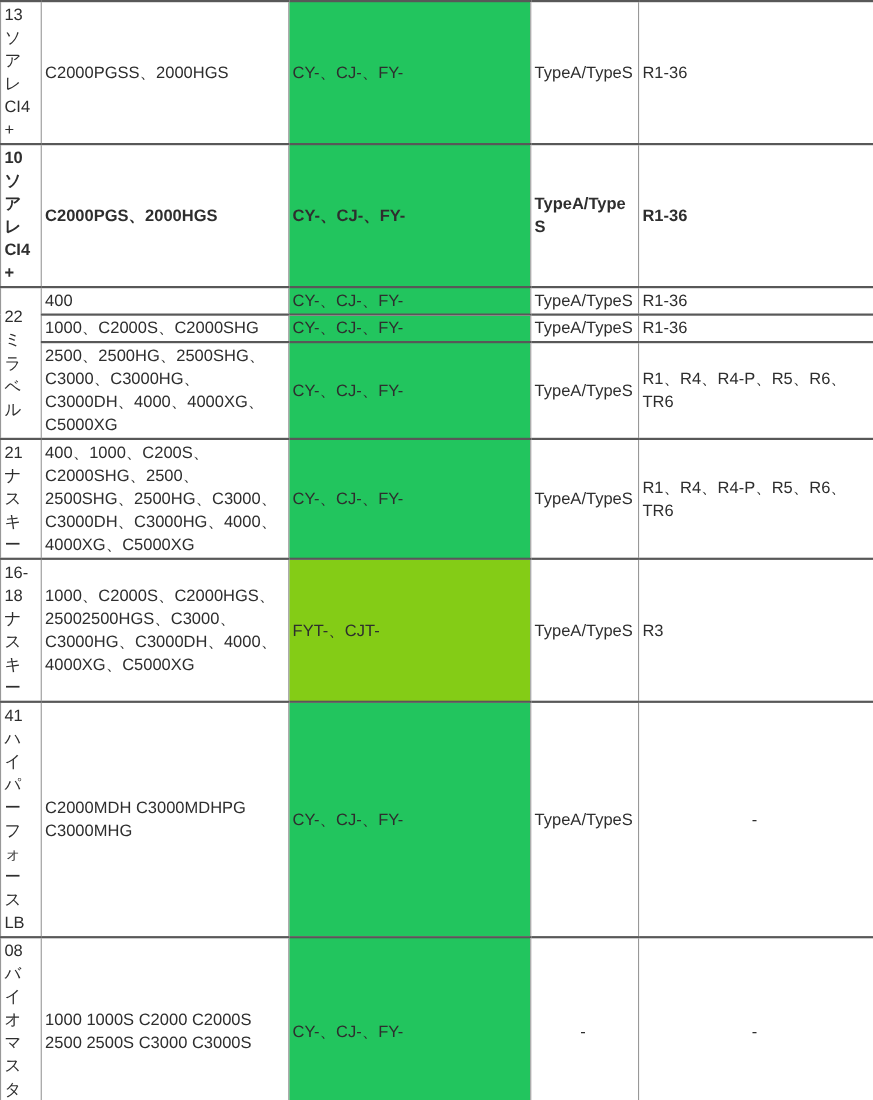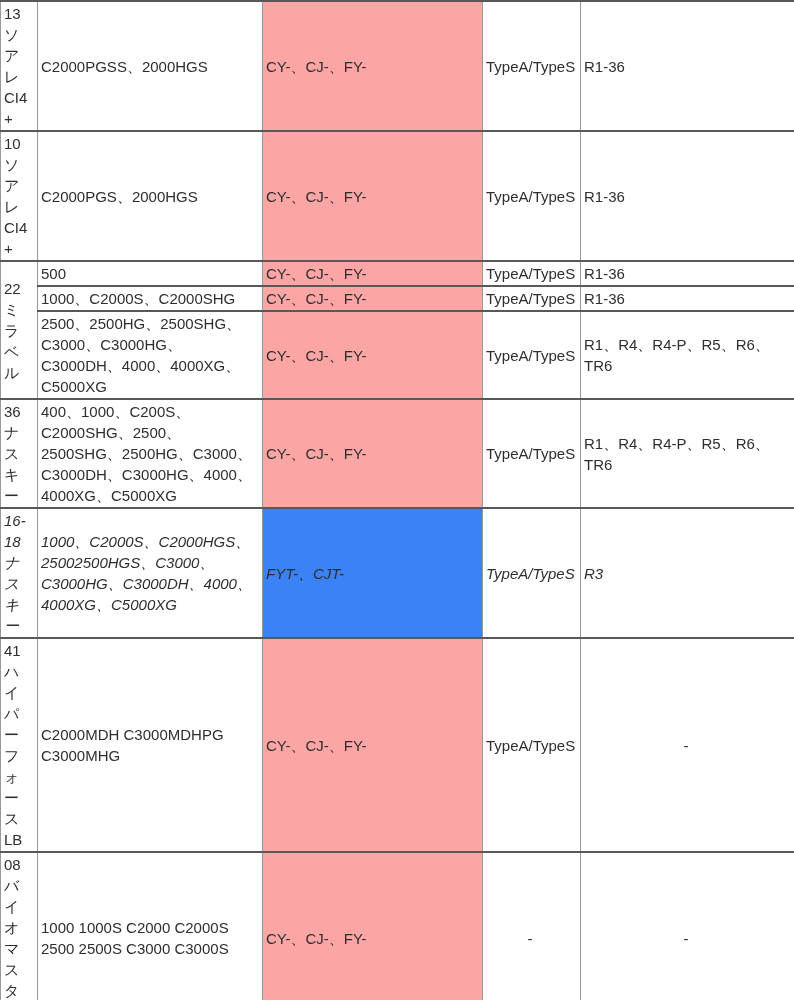--- a/index.html
+++ b/index.html
@@ -23,22 +23,22 @@
     padding: 1px 3px;
     overflow: hidden;
     word-break: normal;
     overflow-wrap: break-word;
   }
   td.c-series { padding: 1px 2px; }
   td.c-models { padding-left: 2px; }
   td.c-codes  { padding-left: 6px; }
   td.c-type   { padding-left: 3px; }
   td.c-parts  { padding-left: 4px; }
-  .bg-green  { background: #fca5a5; }
-  .bg-yellow { background: #3b82f6; }
+  .bg-green  { background: #22c55e; }
+  .bg-yellow { background: #84cc16; }
   .center { text-align: center; padding-left: 0 !important; }
 </style>
 </head>
 <body>
 
 <table class="compat">
   <colgroup>
     <col style="width:37px">
     <col style="width:225px">
     <col style="width:220px">
@@ -46,54 +46,54 @@
     <col style="width:214px">
   </colgroup>
   <tbody id="tbody">
       <tr style="height: 61px;">
         <td class="c-series" rowspan="1">13 ソアレ CI4+</td>
         <td class="c-models">C2000PGSS、2000HGS</td>
         <td class="c-codes bg-green">CY-、CJ-、FY-</td>
         <td class="c-type">TypeA/TypeS</td>
         <td class="c-parts">R1-36</td>
       </tr>
-      <tr style="height: 65px;">
+      <tr style="height: 65px; font-weight: bold;">
         <td class="c-series" rowspan="1">10 ソアレ CI4+</td>
         <td class="c-models">C2000PGS、2000HGS</td>
         <td class="c-codes bg-green">CY-、CJ-、FY-</td>
         <td class="c-type">TypeA/TypeS</td>
         <td class="c-parts">R1-36</td>
       </tr>
       <tr style="height: 20px;">
         <td class="c-series" rowspan="3">22 ミラベル</td>
-        <td class="c-models">500</td>
+        <td class="c-models">400</td>
         <td class="c-codes bg-green">CY-、CJ-、FY-</td>
         <td class="c-type">TypeA/TypeS</td>
         <td class="c-parts">R1-36</td>
       </tr>
       <tr style="height: 20px;">
         <td class="c-models">1000、C2000S、C2000SHG</td>
         <td class="c-codes bg-green">CY-、CJ-、FY-</td>
         <td class="c-type">TypeA/TypeS</td>
         <td class="c-parts">R1-36</td>
       </tr>
       <tr style="height: 65px; padding-left: 22px;">
         <td class="c-models">2500、2500HG、2500SHG、C3000、C3000HG、C3000DH、4000、4000XG、C5000XG</td>
         <td class="c-codes bg-green">CY-、CJ-、FY-</td>
         <td class="c-type">TypeA/TypeS</td>
         <td class="c-parts">R1、R4、R4-P、R5、R6、TR6</td>
       </tr>
       <tr style="height: 83px;">
-        <td class="c-series" rowspan="1">36 ナスキー</td>
+        <td class="c-series" rowspan="1">21 ナスキー</td>
         <td class="c-models">400、1000、C200S、C2000SHG、2500、2500SHG、2500HG、C3000、C3000DH、C3000HG、4000、4000XG、C5000XG</td>
         <td class="c-codes bg-green">CY-、CJ-、FY-</td>
         <td class="c-type">TypeA/TypeS</td>
         <td class="c-parts">R1、R4、R4-P、R5、R6、TR6</td>
       </tr>
-      <tr style="height: 84px; font-style: italic;">
+      <tr style="height: 84px;">
         <td class="c-series" rowspan="1">16-18 ナスキー</td>
         <td class="c-models">1000、C2000S、C2000HGS、25002500HGS、C3000、C3000HG、C3000DH、4000、4000XG、C5000XG</td>
         <td class="c-codes bg-yellow">FYT-、CJT-</td>
         <td class="c-type">TypeA/TypeS</td>
         <td class="c-parts">R3</td>
       </tr>
       <tr style="height: 110px;">
         <td class="c-series" rowspan="1">41 ハイパーフォース LB</td>
         <td class="c-models">C2000MDH C3000MDHPG C3000MHG</td>
         <td class="c-codes bg-green">CY-、CJ-、FY-</td>

